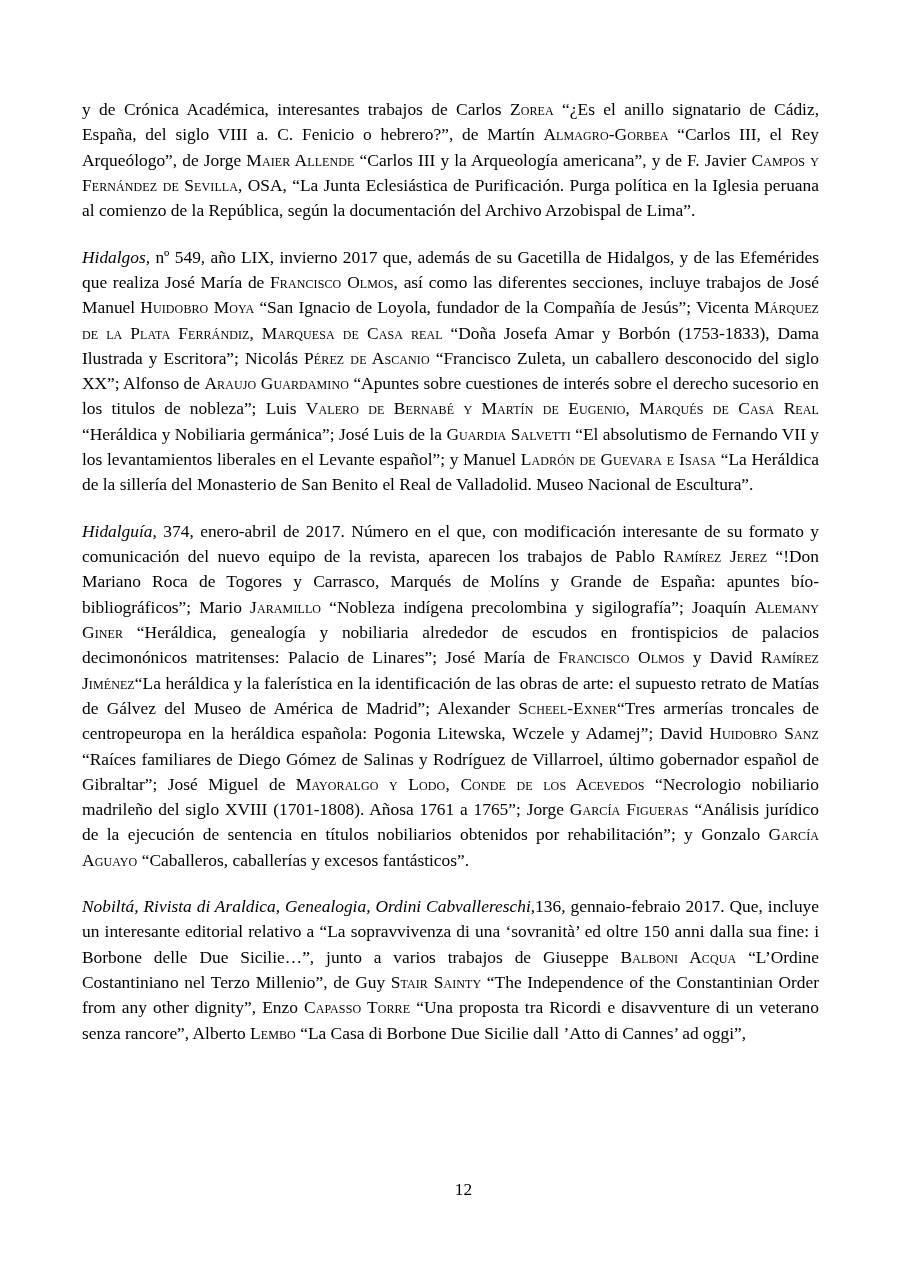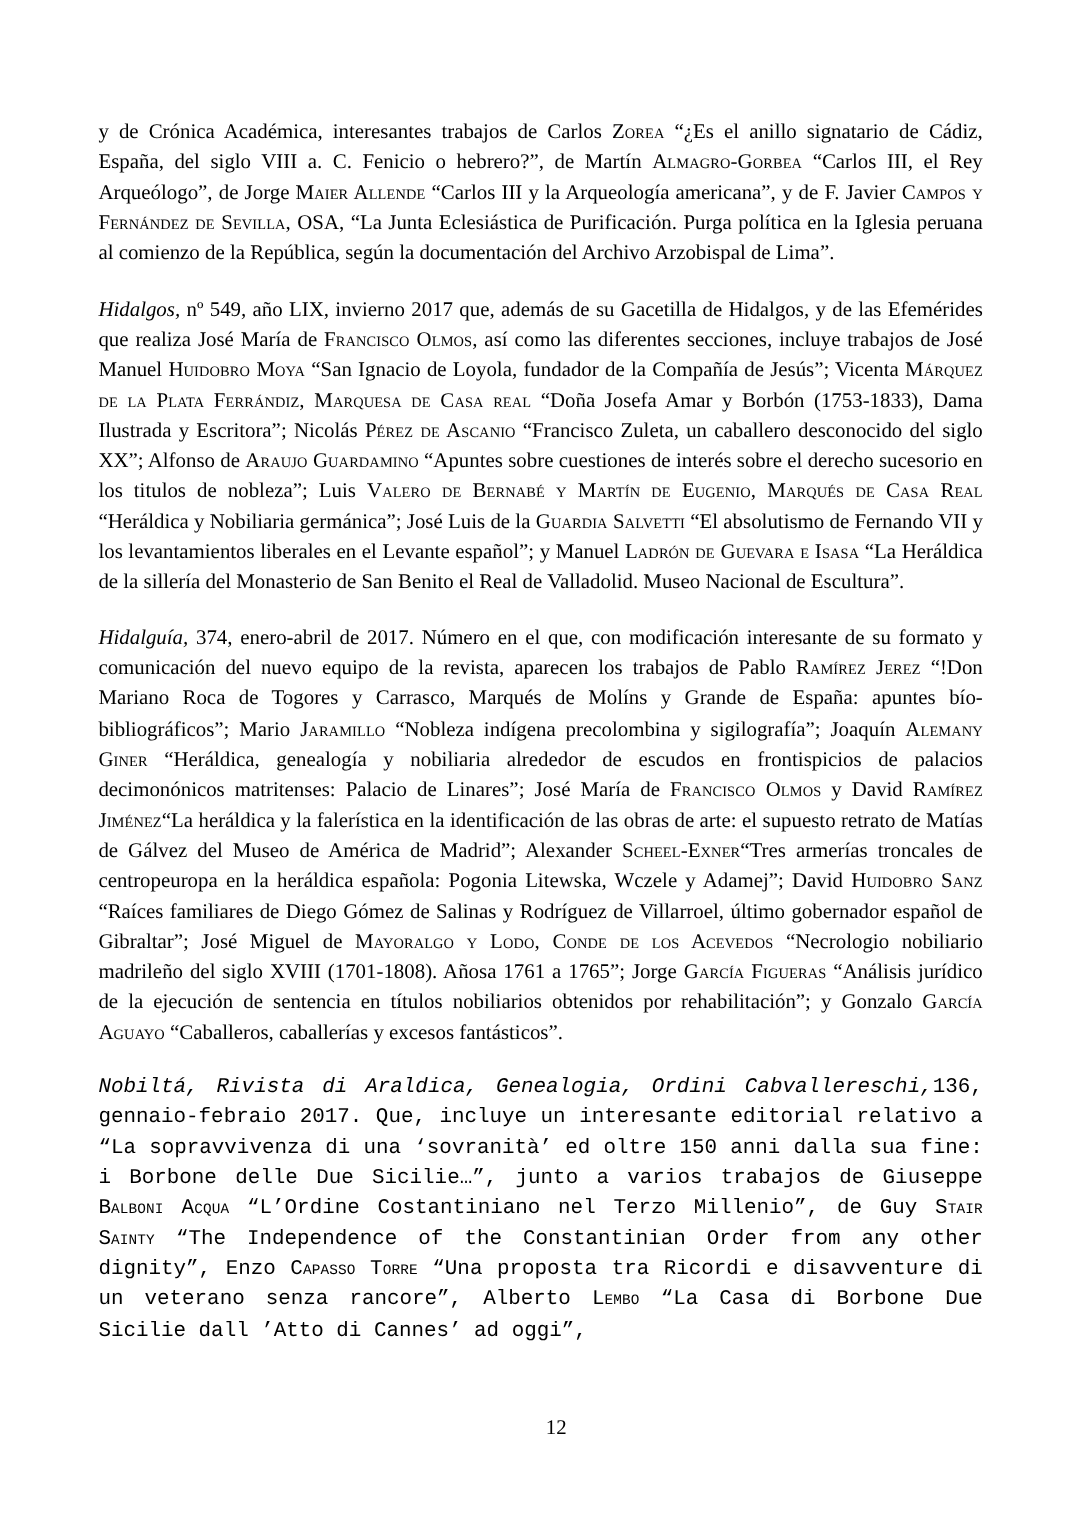--- a/index.html
+++ b/index.html
@@ -22,21 +22,20 @@
   }
   .para {
     font-size: 17.4px;
     line-height: 1.455;
     text-align: justify;
     margin: 0 0 21px 0;
     hyphens: none;
   }
   .para:last-of-type {
     margin-bottom: 0;
-    font-family: Liberation Mono, monospace;
   }
   .sc {
     font-variant: small-caps;
     letter-spacing: 0.1px;
   }
   .it {
     font-style: italic;
   }
   .folio {
     position: absolute;

